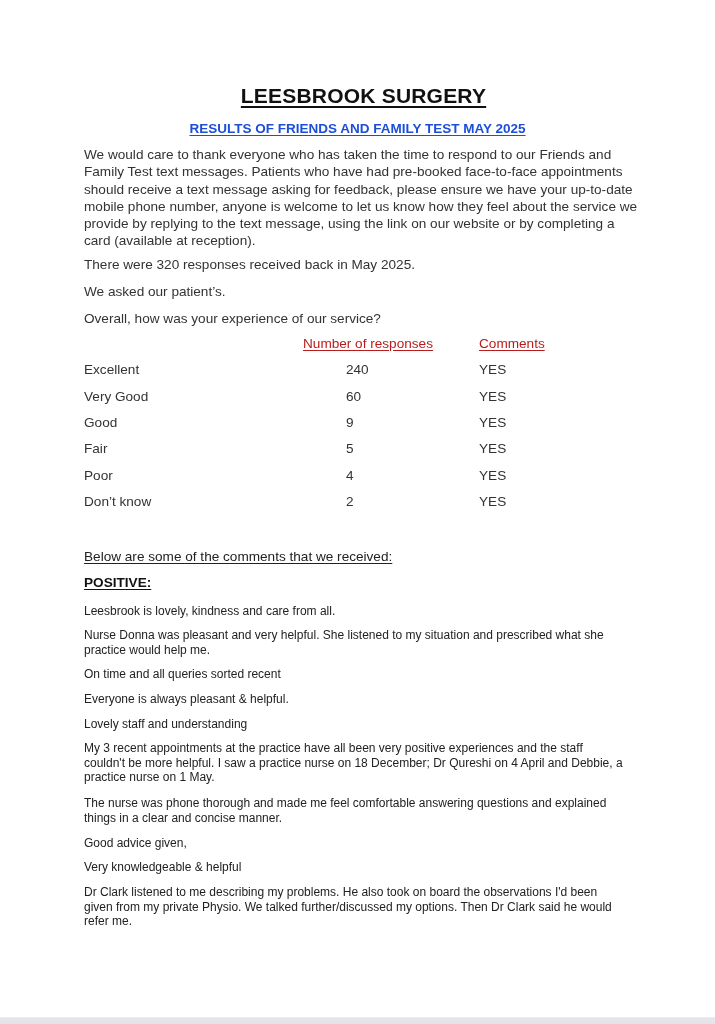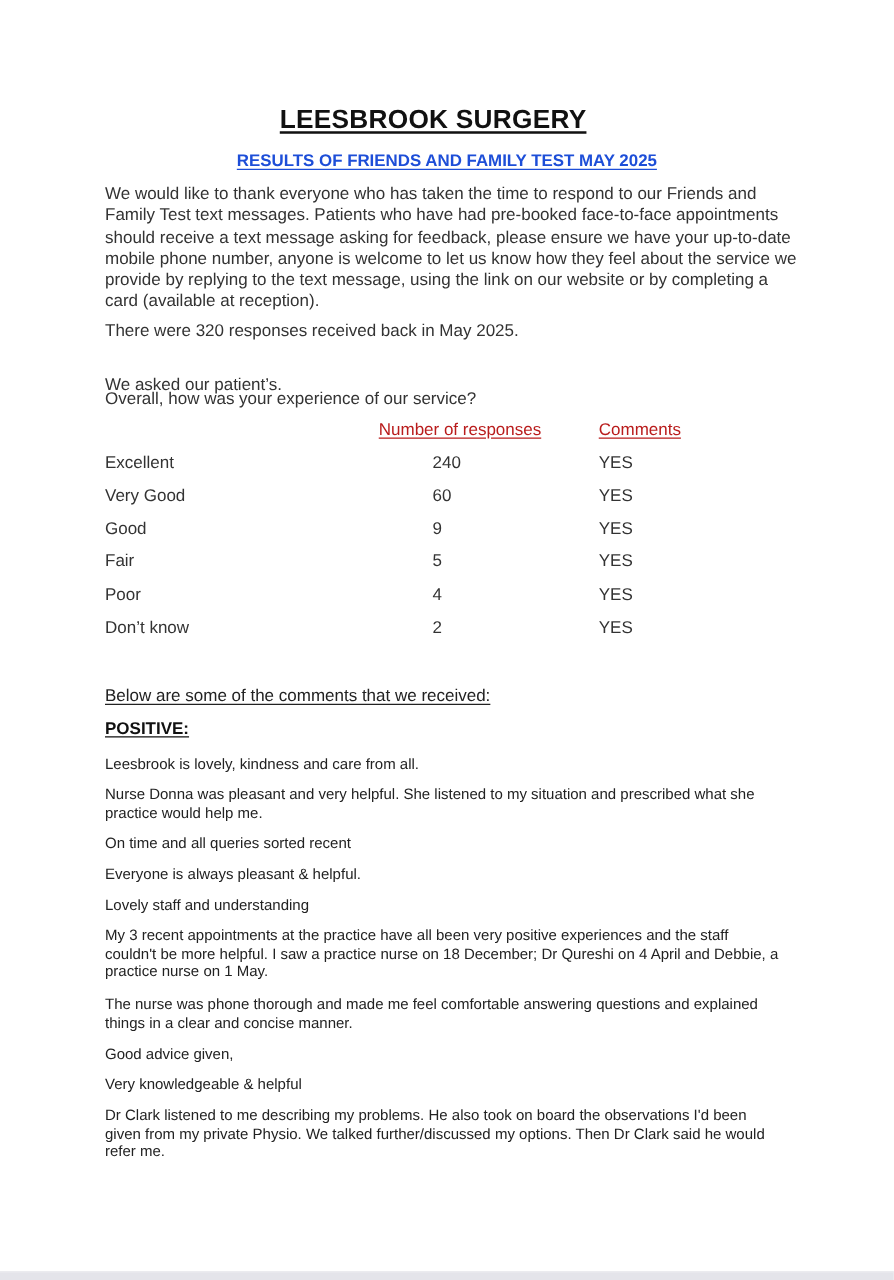--- a/index.html
+++ b/index.html
@@ -25,21 +25,21 @@
     .bottom-edge {
       position: absolute;
       left: 0; bottom: 0;
       width: 715px;
       height: 6px;
       background: #e4e4ea;
       border-top: 1px solid #ececf0;
     }
     .title {
       position: absolute;
-      left: 0; width: 693px;
+      left: 17px; width: 693px;
       top: 84px;
       text-align: center;
       font-size: 21px;
       font-weight: bold;
       text-decoration: underline;
       text-underline-offset: 3px;
       letter-spacing: 0.2px;
       color: #111;
     }
     .subtitle {
@@ -113,30 +113,30 @@
   </style>
 </head>
 <body>
 
 <div class="page">
 
   <div class="title">LEESBROOK SURGERY</div>
   <div class="subtitle">RESULTS OF FRIENDS AND FAMILY TEST MAY 2025</div>
 
   <div class="intro">
-    <div>We would like to thank everyone who has taken the time to respond to our Friends and</div>
+    <div>We would care to thank everyone who has taken the time to respond to our Friends and</div>
     <div>Family Test text messages. Patients who have had pre-booked face-to-face appointments</div>
     <div>should receive a text message asking for feedback, please ensure we have your up-to-date</div>
     <div>mobile phone number, anyone is welcome to let us know how they feel about the service we</div>
     <div>provide by replying to the text message, using the link on our website or by completing a</div>
     <div>card (available at reception).</div>
   </div>
 
   <div class="line" style="top:257px;">There were 320 responses received back in May 2025.</div>
-  <div class="line" style="top:284px;margin-top:16px;">We asked our patient’s.</div>
+  <div class="line" style="top:284px;">We asked our patient’s.</div>
   <div class="line" style="top:311px;">Overall, how was your experience of our service?</div>
 
   <div class="tbl-header" style="left:303px;">Number of responses</div>
   <div class="tbl-header" style="left:479px;">Comments</div>
 
   <div class="tbl-row" style="top:362px;">
     <span class="c-label">Excellent</span>
     <span class="c-count">240</span>
     <span class="c-comment">YES</span>
   </div>

